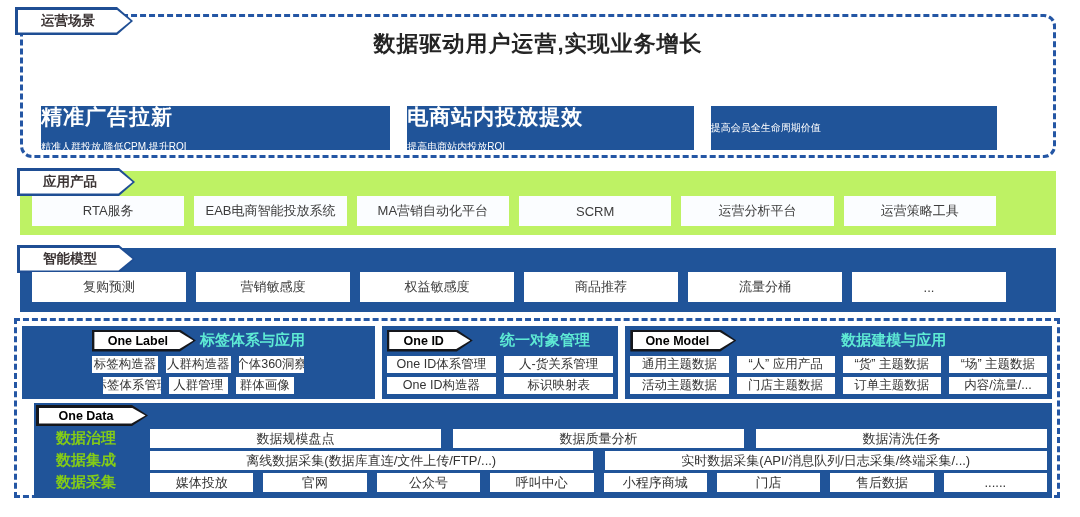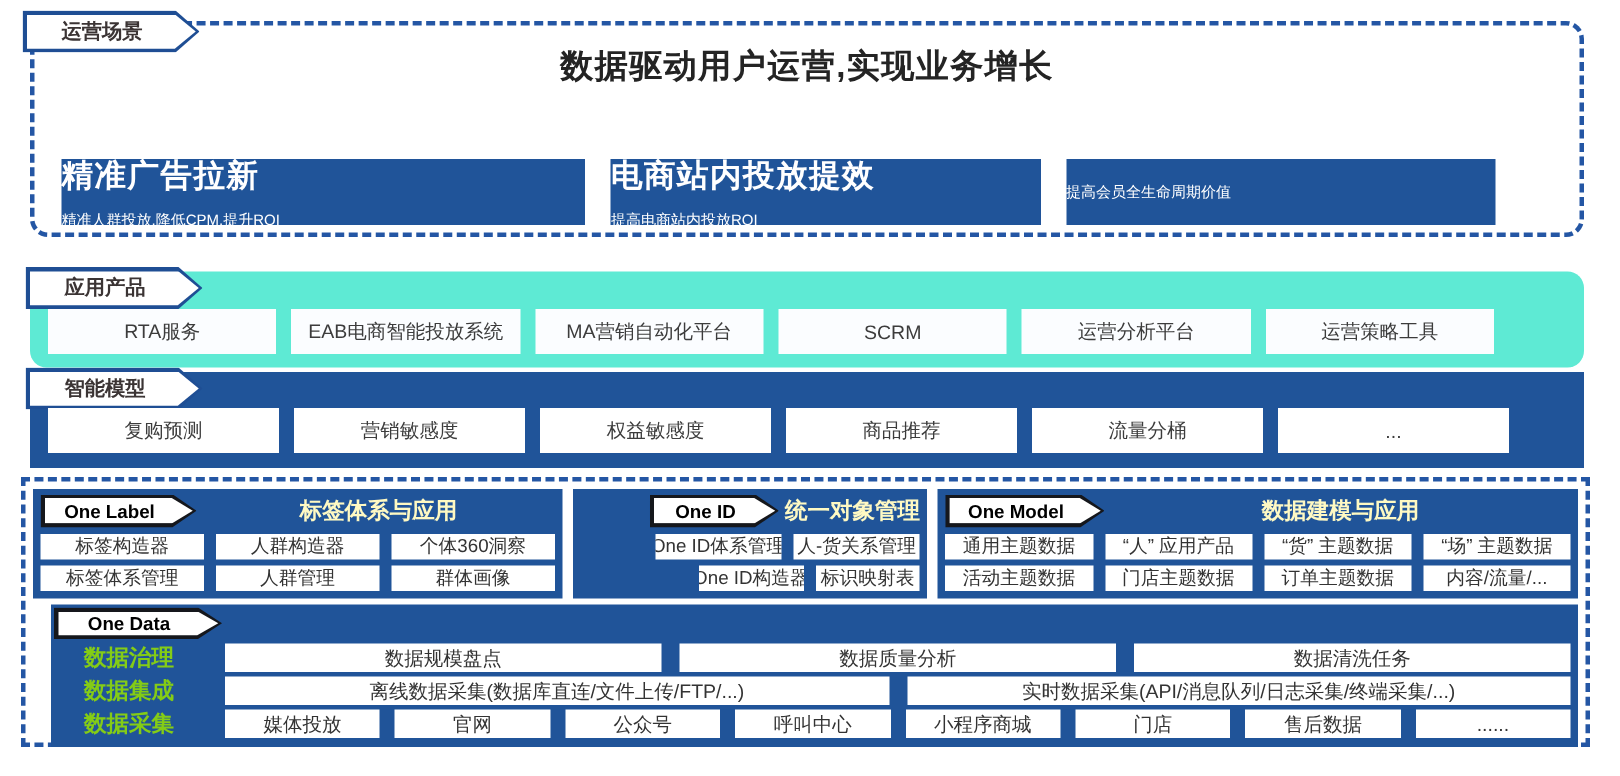--- a/index.html
+++ b/index.html
@@ -27,42 +27,42 @@
   .main-title { margin-top:12px; text-align:center; font-size:22px; font-weight:bold; color:#242424; letter-spacing:1px; }
   .cards { position:absolute; left:18px; right:56px; top:53px; height:80px; display:flex; gap:17px; }
   .card { background:#205499; color:#fff; display:flex; flex-direction:column; align-items:flex-start;
     justify-content:center; gap:9px; flex:1;margin-top:36px; }
   .card-wide { flex:1.22; }
   .card-title { font-size:21px; font-weight:bold; letter-spacing:1px; }
   .card-sub { font-size:10px; }
 
   
   .band { position:absolute; left:20px; width:1036px; height:64px; }
-  #sec-products { top:181px; background:#5eead4;border-radius:11px; }
+  #sec-products { top:171px; background:#bef264; }
   #sec-models { top:248px; background:#205499; }
   .band .tag { left:-3px; top:-3px; width:118px; height:28px; }
   .pill-row { position:absolute; left:12px; top:25px; height:30px; display:flex; gap:10px; }
   #products-row { right:60px; }
   #models-row { right:50px; top:24px; }
   .pill { flex:1; display:flex; align-items:center; justify-content:center;
     font-size:13px; color:#3c3c3c; background:#fbfdff; }
   #sec-models .pill { background:#fff; }
 
   
   #sec-one { position:absolute; left:14px; top:318px; width:1046px; height:180px;
     border:3px dashed #2456a4; padding:5px; display:flex; flex-direction:column; }
   .one-top { display:flex; gap:7px; height:77px; }
   .one-block { background:#205499; display:flex; flex-direction:column; gap:4px;
     padding:3px 5px 5px; flex-basis:0; }
-  #block-label { flex-grow:357; }
-  #block-id { flex-grow:236;align-items:flex-end; }
+  #block-label { flex-grow:357;align-items:center; }
+  #block-id { flex-grow:236; }
   #block-model { flex-grow:434; }
   .one-header { height:23px; display:flex; align-items:center; gap:4px; }
   .one-header .tag { height:22px; }
-  .one-title { flex:1; text-align:center; color:#fef9c3; font-weight:bold; font-size:15px; white-space:nowrap; }
+  .one-title { flex:1; text-align:center; color:#5eead4; font-weight:bold; font-size:15px; white-space:nowrap; }
   .one-row { flex:1; display:flex; gap:8px; }
   .cell { background:#fff; flex:1; display:flex; align-items:center; justify-content:center;
     font-size:12.5px; color:#333; white-space:nowrap; overflow:hidden; }
 
   .one-data { background:#205499; margin-top:4px; flex:1; display:flex; flex-direction:column;
     gap:3px; padding:2px 5px 6px 0;margin-left:12px; }
   .od-tagrow { height:21px; position:relative; flex:none; }
   .od-tagrow .tag { left:2px; top:0; width:112px; height:21px; }
   .data-row { flex:1; display:flex; gap:12px; }
   .data-label { width:104px; flex:none; display:flex; align-items:center; justify-content:center;

